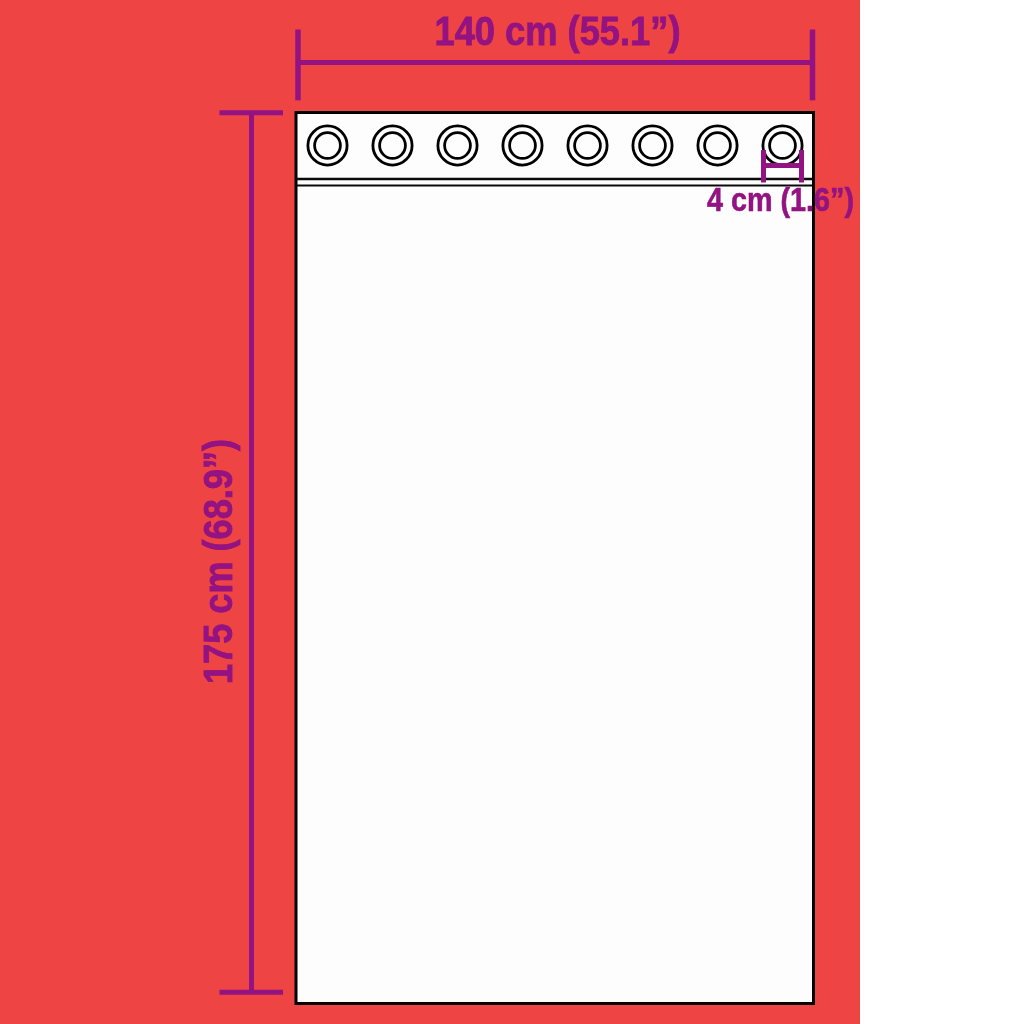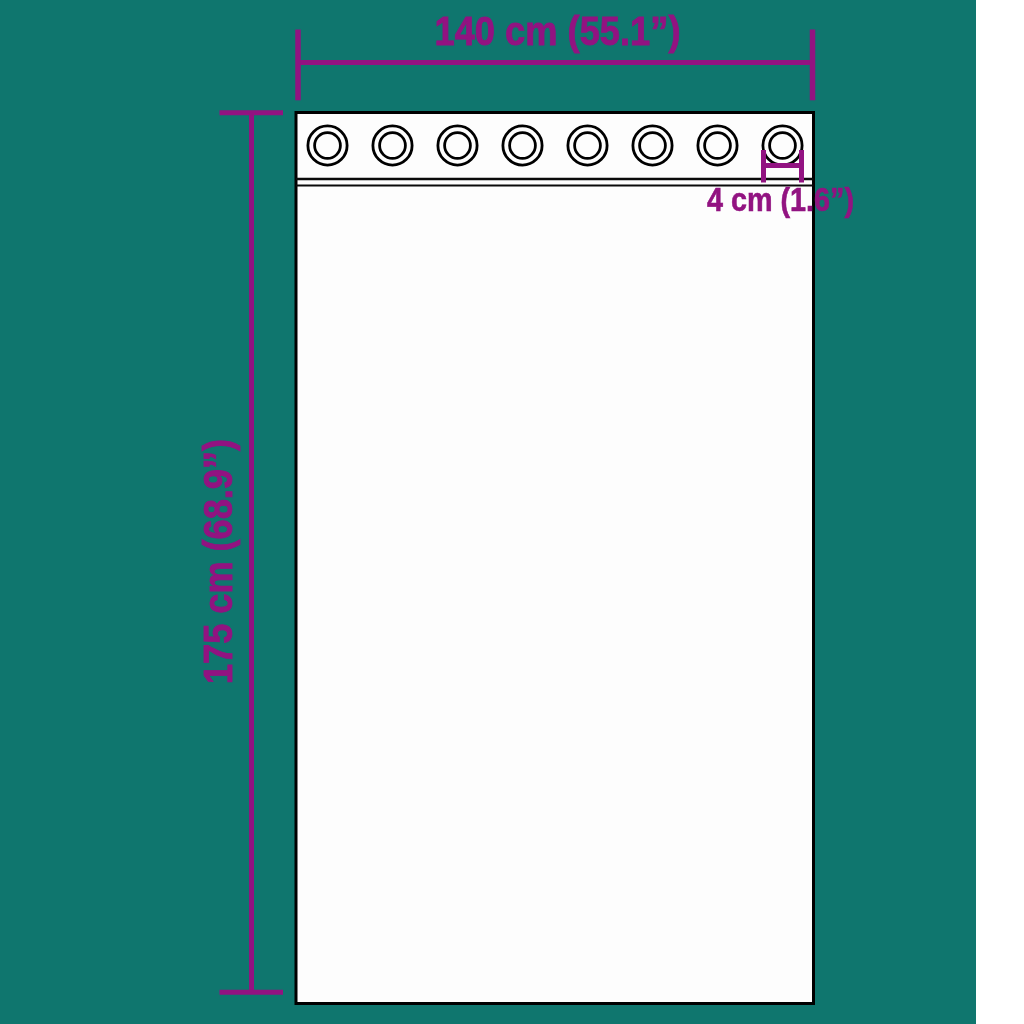--- a/index.html
+++ b/index.html
@@ -1,16 +1,16 @@
 <!DOCTYPE html>
 <html><head>
 <meta charset="utf-8">
 <style>
   html,body{margin:0;padding:0;background:#ffffff;}
-  #stage{position:relative;width:976px;height:1024px;background:#0f766e;overflow:hidden;}
+  #stage{position:relative;width:860px;height:1024px;background:#ef4444;overflow:hidden;}
   svg{position:absolute;left:0;top:0;}
   text{font-family:"Liberation Sans",sans-serif;font-weight:bold;fill:#921381;}
 </style>
 </head>
 <body>
 <div id="stage">
 <svg width="1024" height="1024" viewBox="0 0 1024 1024">
 
   <rect x="296" y="112.5" width="517.5" height="891" fill="#fdfdfd" stroke="#000000" stroke-width="3"></rect>
 

